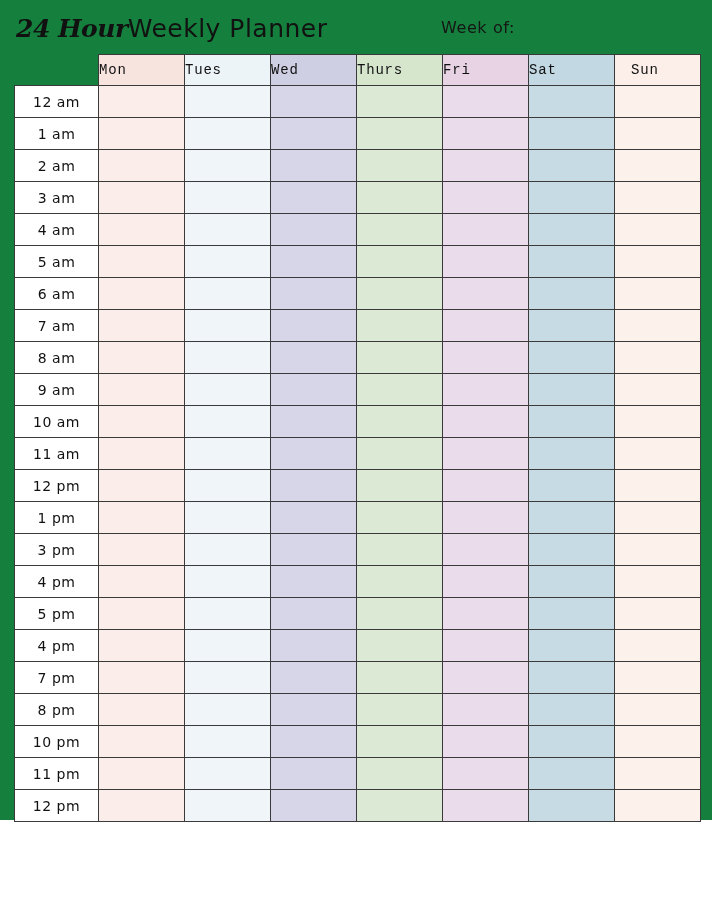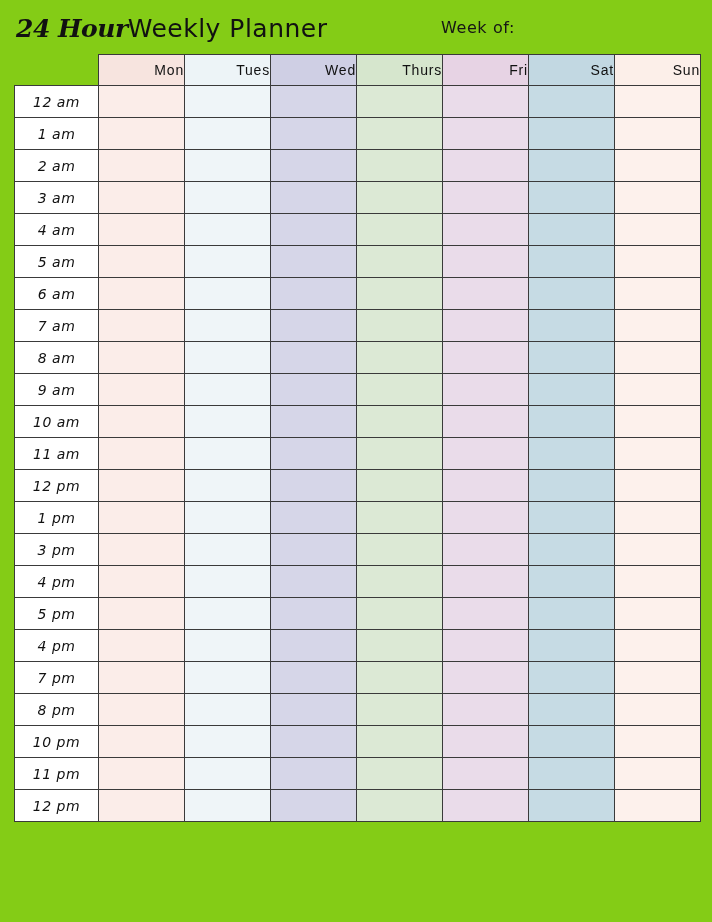--- a/index.html
+++ b/index.html
@@ -11,22 +11,22 @@
     width: 712px;
     height: 922px;
     overflow: hidden;
     font-family: "DejaVu Sans", sans-serif;
     color: #1a1a1a;
   }
 
   #page {
     position: relative;
     width: 712px;
-    height: 922px;
-    background: #84cc16;
+    height: 820px;
+    background: #15803d;
   }
 
   
   .title-row {
     position: absolute;
     left: 0;
     top: 12px;
     width: 712px;
     height: 40px;
   }
@@ -85,41 +85,40 @@
     margin: 0;
   }
 
   
   thead th.time-head {
     border: none;
     background: transparent;
   }
   thead th.day-head {
     height: 30px;
-    font-family: Liberation Sans, sans-serif;
+    font-family: Liberation Mono, monospace;
     font-weight: 400;
     font-size: 14px;
     letter-spacing: 0.8px;
     color: #111111;
-    text-align: right;
+    text-align: left;
     vertical-align: middle;
   }
 
   
   tbody td.time-cell {
     height: 31px;
     background: #ffffff;
     text-align: center;
     vertical-align: middle;
     font-family: "DejaVu Sans", sans-serif;
     font-size: 14px;
     letter-spacing: 0.5px;
     color: #111111;
     white-space: nowrap;
-    font-style: italic;
   }
   tbody td.slot {
     height: 31px;
   }
 
   
   .d0.head { background: #F7E4DF; }
   .d0.slot { background: #FBEDE9; }
   .d1.head { background: #EDF4F7; }
   .d1.slot { background: #EFF5F8; }

